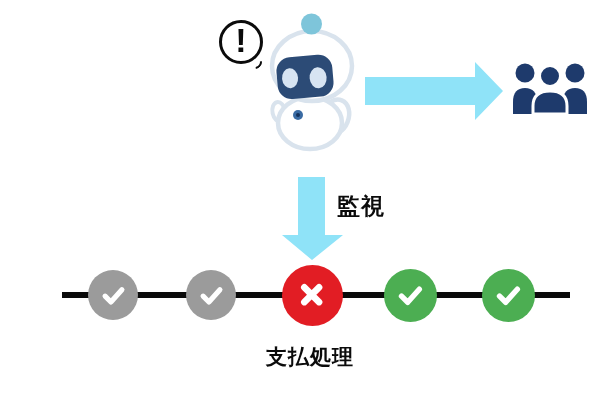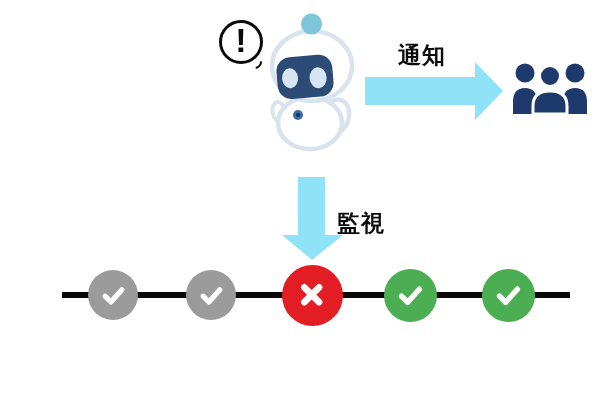--- a/index.html
+++ b/index.html
@@ -46,21 +46,21 @@
     width: 44px; height: 44px;
     line-height: 43px;
     text-align: center;
     font-size: 34px;
     font-weight: 900;
     color: #0b0b0b;
   }
 
   
   #notify-label  { left: 372px; top: 40px;  width: 100px; font-size: 23px; }
-  #monitor-label { left: 337px; top: 191px; width: 90px;  font-size: 23px; text-align: left; margin-top: 17px; }
+  #monitor-label { left: 337px; top: 191px; width: 90px;  font-size: 23px; text-align: left; }
   #customers-label { left: 500px; top: 114px; width: 100px; font-size: 20px; }
   #process-label { left: 230px; top: 343px; width: 160px; font-size: 21px; }
 
   
   #timeline-line {
     left: 62px; top: 292px;
     width: 508px; height: 5.5px;
     background: var(--timeline_black, #0a0a0a);
     z-index: 1;
   }
@@ -105,21 +105,20 @@
       <ellipse cx="25" cy="72" rx="8" ry="10" fill="var(--robot_eye, #D7E4F2)"></ellipse>
       <ellipse cx="53" cy="74" rx="8.5" ry="10.5" fill="var(--robot_eye, #D7E4F2)"></ellipse>
     </g>
 
     <circle cx="46.5" cy="19" r="10.5" fill="var(--antenna_blue, #7EC5DA)"></circle>
   </svg>
 
   <svg class="abs" style="left:363px; top:58px;" width="142" height="66" viewBox="0 0 142 66">
     <polygon points="2,19 112,19 112,4 140,33 112,62 112,47 2,47" fill="var(--arrow_cyan, #8FE3F8)"></polygon>
   </svg>
-  <div class="jp-label" id="notify-label">通知</div>
 
   <svg class="abs" style="left:512px; top:62px;" width="76" height="52" viewBox="0 0 76 52">
 
     <circle cx="13" cy="11" r="9.5" fill="var(--navy, #1E3A6C)"></circle>
     <path d="M1,52 V40 Q1,26 13,26 Q25,26 25,40 V52 Z" fill="var(--navy, #1E3A6C)"></path>
 
     <circle cx="63" cy="11" r="9.5" fill="var(--navy, #1E3A6C)"></circle>
     <path d="M51,52 V40 Q51,26 63,26 Q75,26 75,40 V52 Z" fill="var(--navy, #1E3A6C)"></path>
 
     <circle cx="38" cy="14" r="10.5" fill="var(--navy, #1E3A6C)" stroke="#ffffff" stroke-width="3"></circle>
@@ -152,14 +151,15 @@
         <svg viewBox="0 0 24 24" style="width:62%;height:62%;">
           <path d="M5.5 12.5 L10 17 L18.5 7.5" fill="none" stroke="#ffffff" stroke-width="4" stroke-linecap="round" stroke-linejoin="round"></path>
         </svg>
       </div>
       <div class="timeline-step ok" style="height: 53px; width: 53px; left: 481.5px; top: 268.5px;">
         <svg viewBox="0 0 24 24" style="width:62%;height:62%;">
           <path d="M5.5 12.5 L10 17 L18.5 7.5" fill="none" stroke="#ffffff" stroke-width="4" stroke-linecap="round" stroke-linejoin="round"></path>
         </svg>
       </div>
     </div>
+  <div class="jp-label" id="process-label">支払処理</div>
 
 </div>
 
 </body></html>

